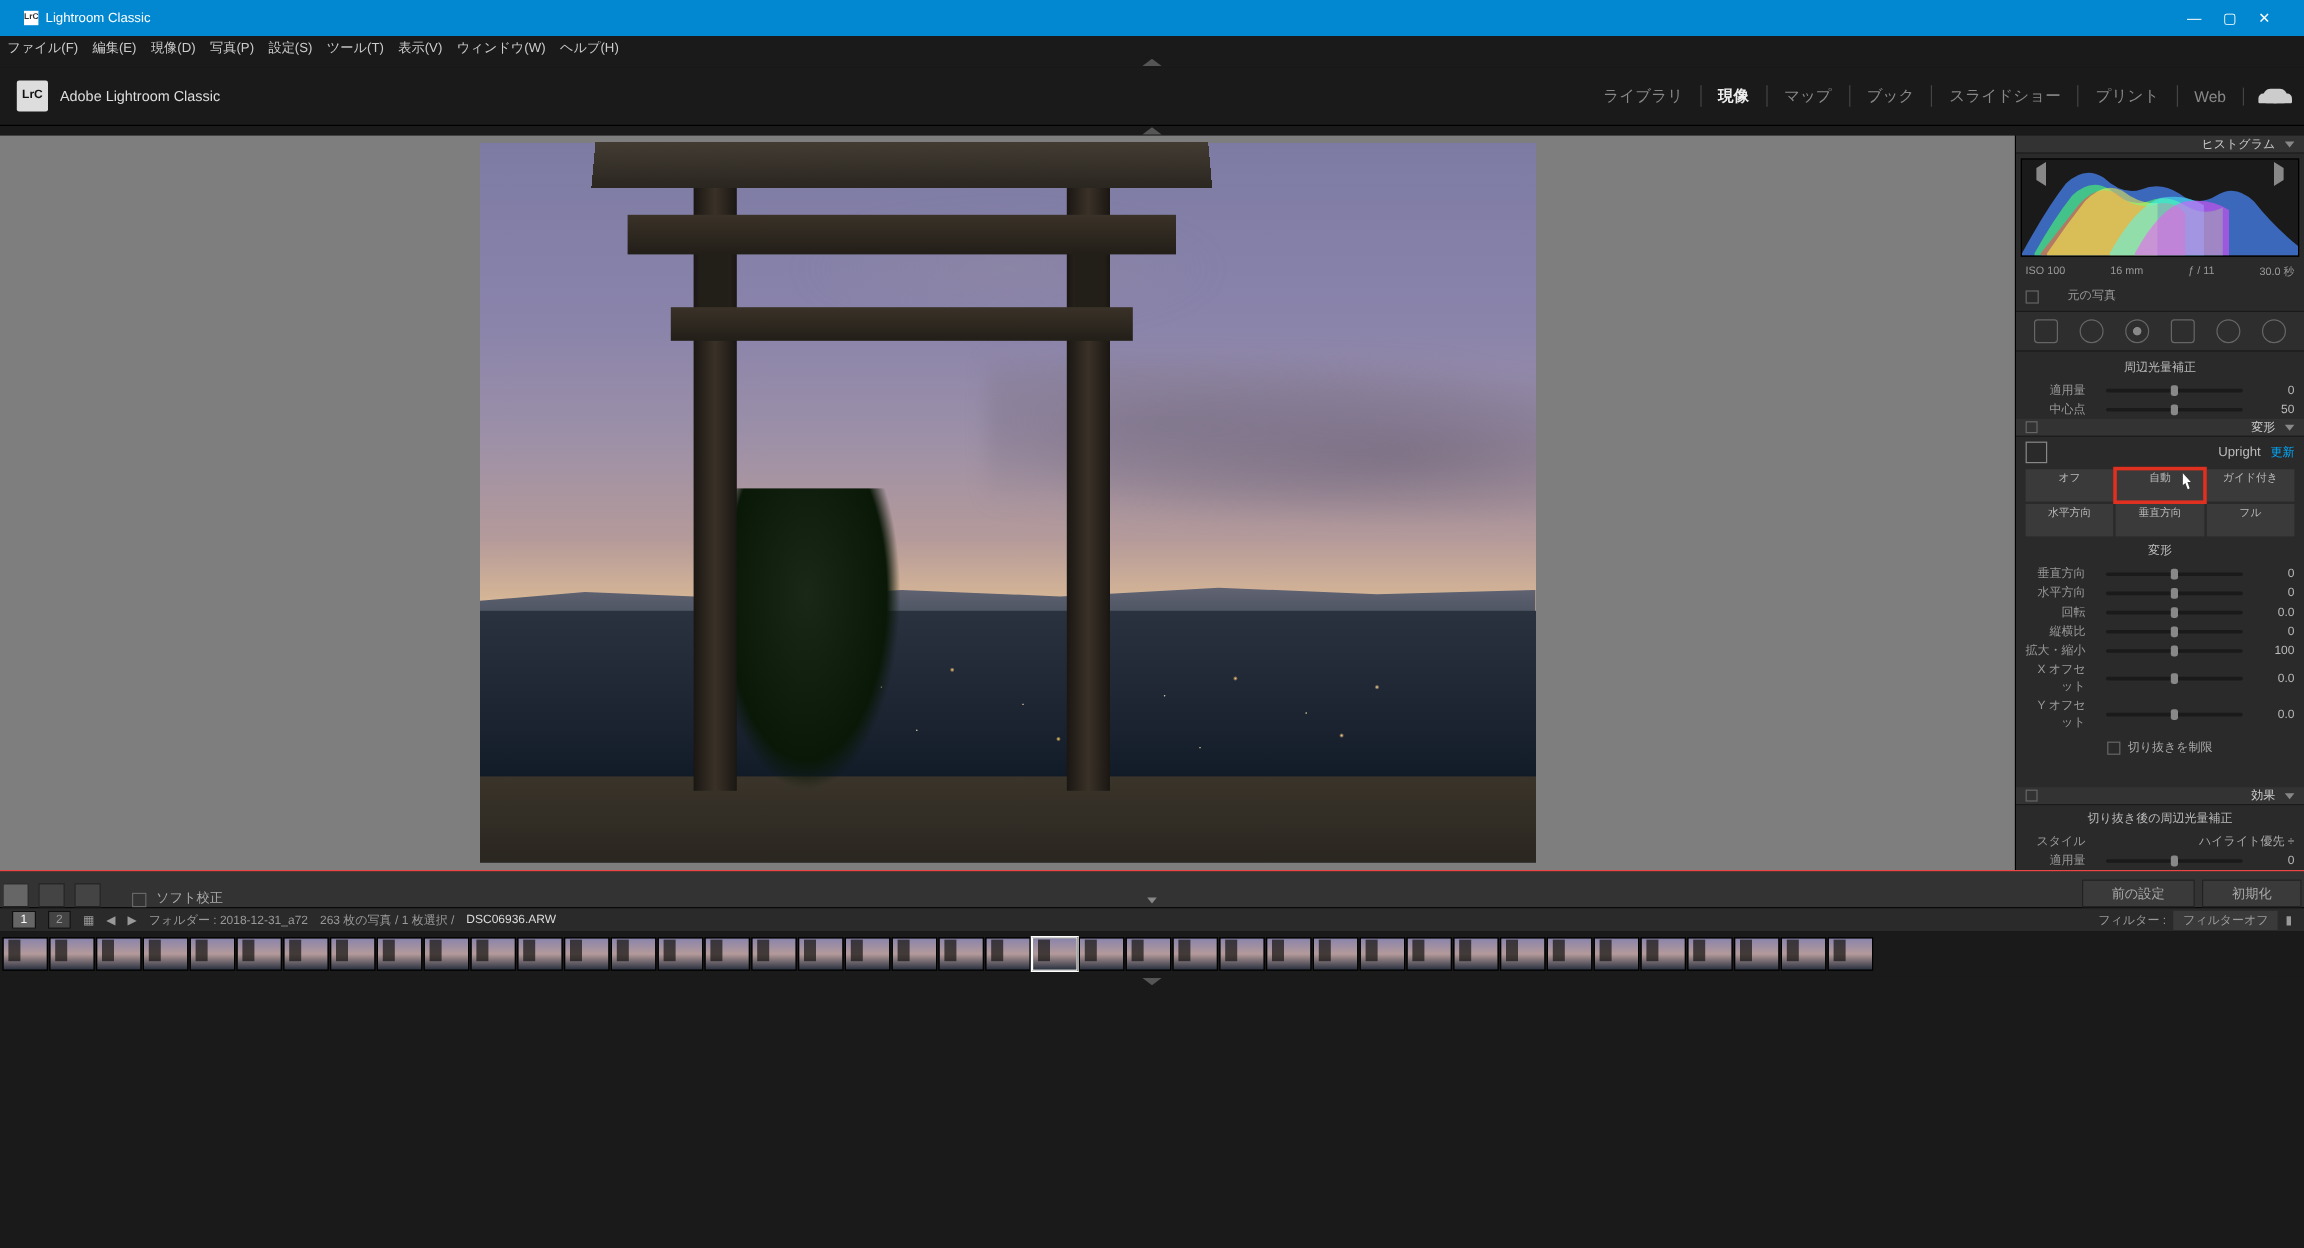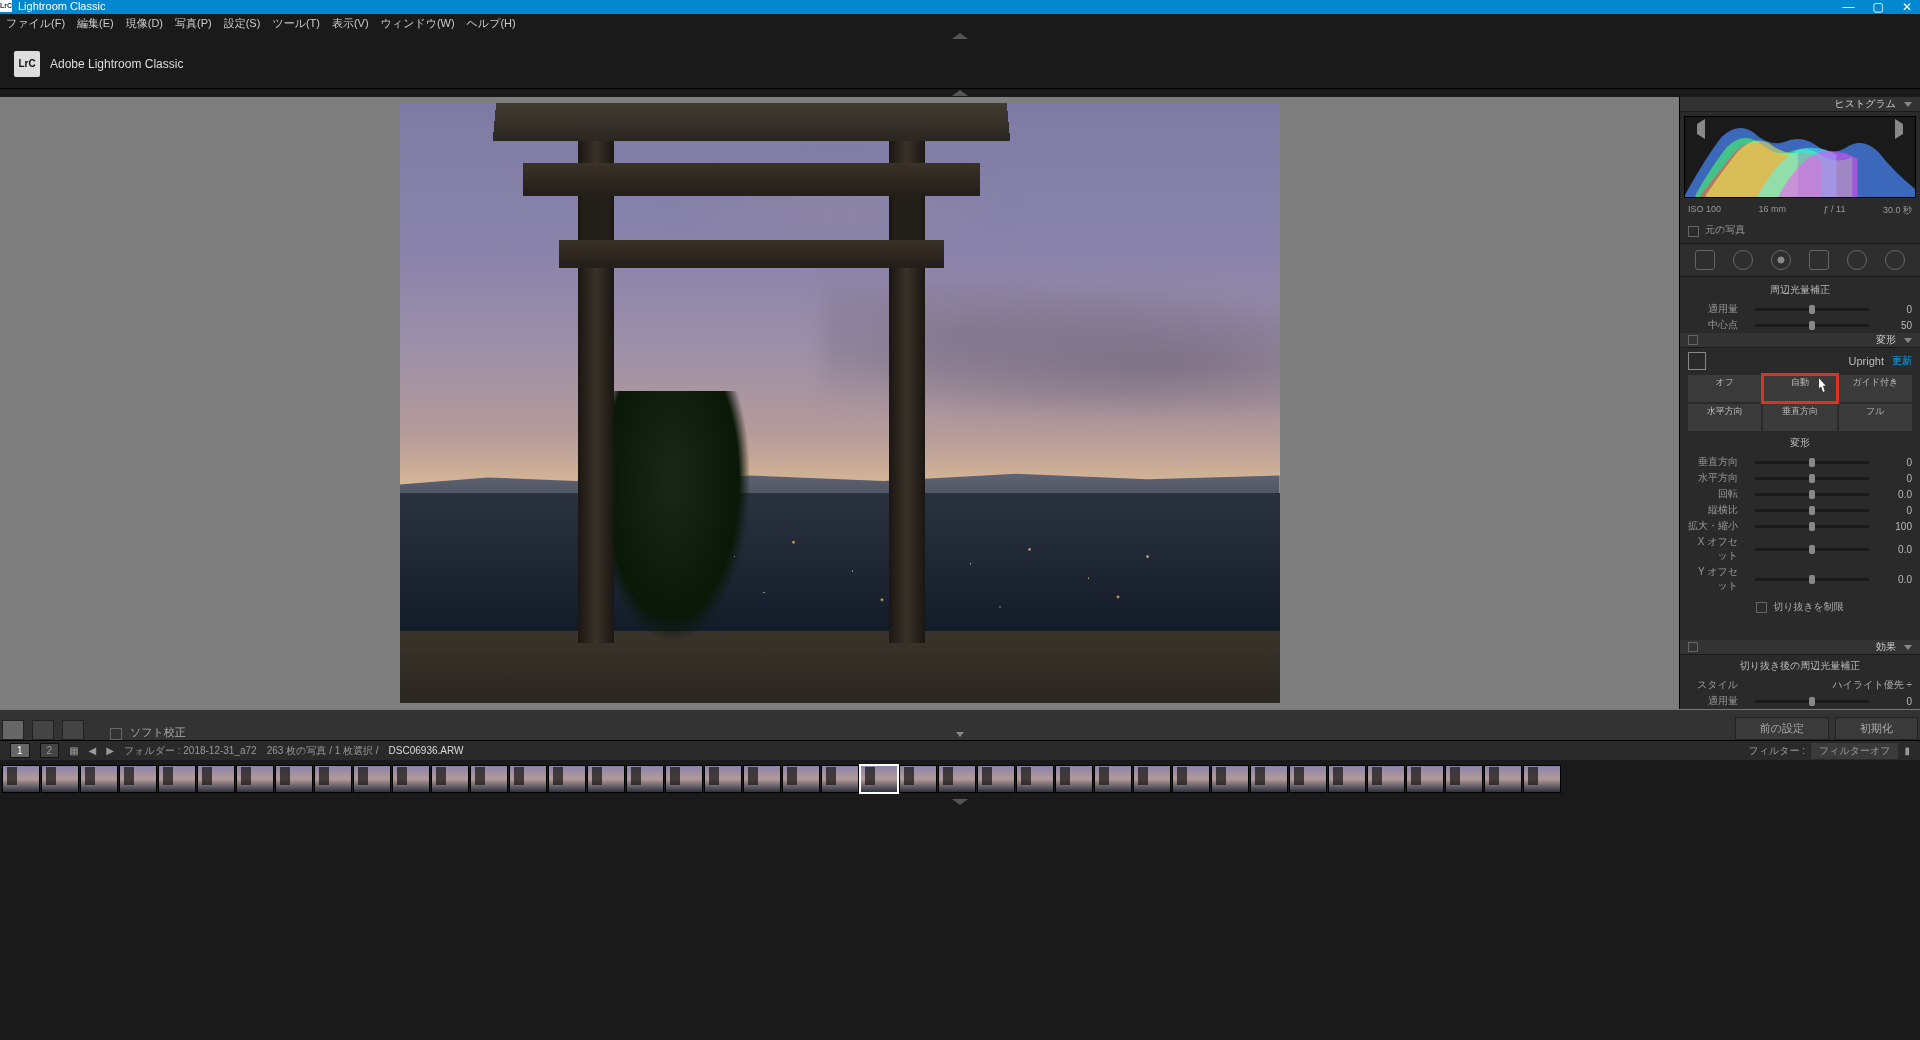--- a/index.html
+++ b/index.html
@@ -1,16 +1,16 @@
 <!DOCTYPE html>
 <html><head>
 <meta charset="utf-8">
 <style>
 body{margin:0;background:#1a1a1a;font-family:"Hiragino Kaku Gothic Pro","Meiryo",sans-serif;color:#aaa;font-size:11px;overflow:hidden;user-select:none}
-.titlebar{background:#0288d1;color:#fff;height:14px;display:flex;align-items:flex-start;padding:0 0;font-size:11px}
+.titlebar{background:#0288d1;color:#fff;height:30px;display:flex;align-items:center;padding:0 20px;font-size:11px}
 .titlebar-icon{width:12px;height:12px;background:#fff;color:#333;font-size:7px;font-weight:bold;line-height:12px;text-align:center;margin-right:6px}
 .titlebar-btns{margin-left:auto;display:flex;gap:18px;padding-right:8px}
 .titlebar-btns span{cursor:pointer;font-size:12px}
 .menubar{background:#1a1a1a;height:18px;display:flex;align-items:center;padding:0 6px;gap:12px;color:#ccc;font-size:11px}
 .menubar span{cursor:pointer}
 .identity{background:#1a1a1a;height:48px;display:flex;align-items:center;padding:0 14px;border-bottom:1px solid #000}
 .app-icon{width:26px;height:26px;background:#ddd;color:#111;font-size:10px;font-weight:bold;line-height:26px;text-align:center;border-radius:2px;margin-right:10px}
 .modules{margin-left:auto;display:flex;align-items:center;gap:0;color:#888;font-size:13px}
 .modules .mod{padding:0 14px;border-right:1px solid #444;cursor:pointer}
 .modules .mod:last-of-type{border-right:none}
@@ -44,21 +44,21 @@
 .rpanel{width:240px;background:#2a2a2a;display:flex;flex-direction:column;overflow-y:hidden;border-left:1px solid #000}
 .phead{background:#333;height:18px;display:flex;align-items:center;justify-content:flex-end;padding:0 8px;font-size:10px;color:#ccc;border-bottom:1px solid #1a1a1a}
 .phead .tri{margin-left:8px;display:inline-block;border-top:5px solid #888;border-left:4px solid transparent;border-right:4px solid transparent}
 .phead .sq{width:8px;height:8px;border:1px solid #666;margin-right:auto}
 .histo{height:80px;background:#1a1a1a;margin:4px;position:relative;border:1px solid #000}
 .histo svg{width:100%;height:100%}
 .histo-clip{position:absolute;top:2px;width:10px;height:10px}
 .histo-clip.l{left:2px;border-right:8px solid #888;border-top:5px solid transparent;border-bottom:5px solid transparent}
 .histo-clip.r{right:2px;border-left:8px solid #888;border-top:5px solid transparent;border-bottom:5px solid transparent}
 .histo-meta{display:flex;justify-content:space-between;padding:2px 8px;font-size:9px;color:#999}
-.histo-orig{padding:4px 8px;font-size:10px;color:#999;display:flex;align-items:flex-end;gap:6px}
+.histo-orig{padding:4px 8px;font-size:10px;color:#999;display:flex;align-items:flex-end;gap:24px}
 .histo-orig .cb{width:9px;height:9px;border:1px solid #666}
 .adj-row{display:flex;align-items:center;justify-content:space-around;padding:6px;border-top:1px solid #1a1a1a;border-bottom:1px solid #1a1a1a;background:#2e2e2e;margin:2px 0}
 .adj-row span{width:18px;height:18px;border:1px solid #666;border-radius:3px}
 .adj-row span.circ{border-radius:50%}
 .adj-row span.dot{border-radius:50%;background:radial-gradient(circle at center,#888 25%,transparent 30%)}
 .slrow{display:flex;align-items:center;padding:1px 8px;font-size:10px;gap:17px}
 .slrow .lbl{width:50px;text-align:right;color:#999}
 .slrow .track{flex:1;height:3px;background:#1a1a1a;position:relative;border-radius:2px}
 .slrow .thumb{position:absolute;top:-3px;width:6px;height:9px;background:#888;border-radius:2px;transform:translateX(-50%)}
 .slrow .val{width:26px;text-align:right;color:#bbb}
@@ -114,20 +114,30 @@
     <span>表示(V)</span>
     <span>ウィンドウ(W)</span>
     <span>ヘルプ(H)</span>
   </div>
 
 <div class="toggle-tri down"></div>
 
 <div class="identity">
   <div class="app-icon">LrC</div>
   <span style="color:#ddd;font-size:12px">Adobe Lightroom Classic</span>
+  <div class="modules" id="modules">
+      <div class="mod">ライブラリ</div>
+      <div class="mod active">現像</div>
+      <div class="mod">マップ</div>
+      <div class="mod">ブック</div>
+      <div class="mod">スライドショー</div>
+      <div class="mod">プリント</div>
+      <div class="mod">Web</div>
+      <div class="cloud"></div>
+    </div>
 </div>
 
 <div class="toggle-tri down"></div>
 
 <div class="main">
   <div class="canvas">
     <div class="photo">
       <div class="sky"></div>
         <div class="cloud2"></div>
         <div class="cloud1"></div>

